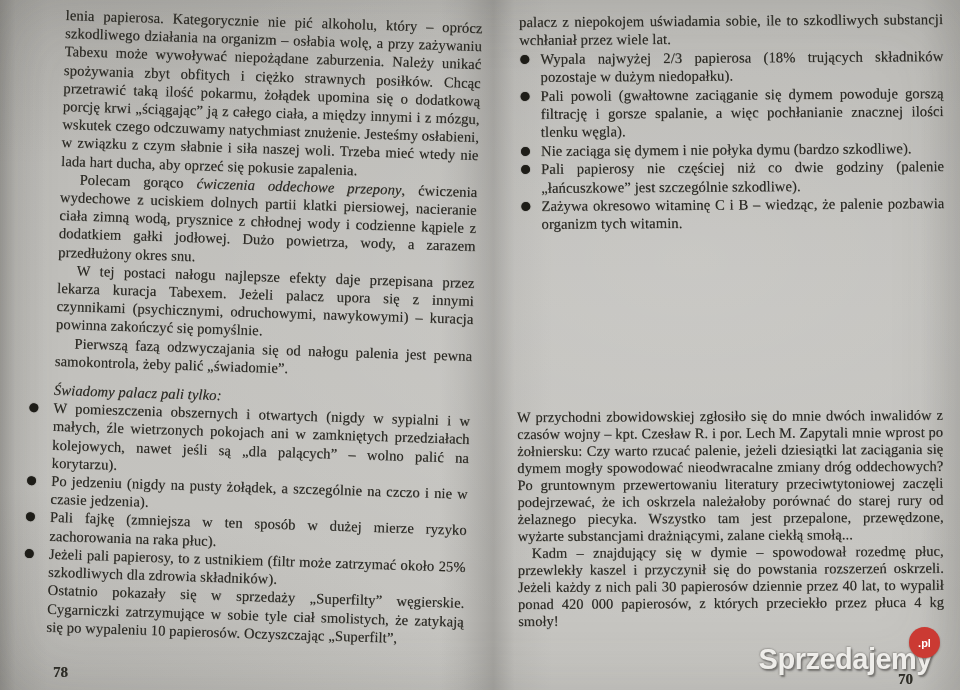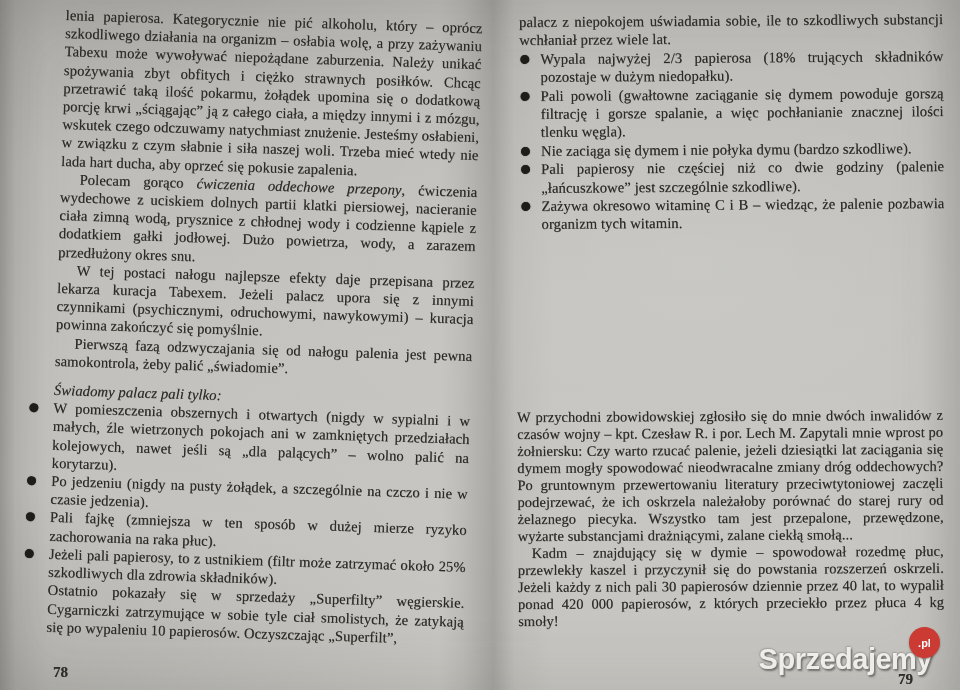--- a/index.html
+++ b/index.html
@@ -144,20 +144,20 @@
       <div class="blk li"><span class="dot"></span><span>Pali papierosy nie częściej niż co dwie godziny (palenie „łańcuszkowe” jest szczególnie szkodliwe).</span></div>
       <div class="blk li"><span class="dot"></span><span>Zażywa okresowo witaminę C i B – wiedząc, że palenie pozbawia organizm tych witamin.</span></div>
     </div>
 
 
   <div class="page-text right-body">
       <div class="blk p">W przychodni zbowidowskiej zgłosiło się do mnie dwóch inwalidów z czasów wojny – kpt. Czesław R. i por. Lech M. Zapytali mnie wprost po żołniersku: Czy warto rzucać palenie, jeżeli dziesiątki lat zaciągania się dymem mogły spowodować nieodwracalne zmiany dróg oddechowych? Po gruntownym przewertowaniu literatury przeciwtytoniowej zaczęli podejrzewać, że ich oskrzela należałoby porównać do starej rury od żelaznego piecyka. Wszystko tam jest przepalone, przewędzone, wyżarte substancjami drażniącymi, zalane ciekłą smołą...</div>
       <div class="blk p indent">Kadm – znajdujący się w dymie – spowodował rozedmę płuc, przewlekły kaszel i przyczynił się do powstania rozszerzeń oskrzeli. Jeżeli każdy z nich pali 30 papierosów dziennie przez 40 lat, to wypalił ponad 420 000 papierosów, z których przeciekło przez płuca 4 kg smoły!</div>
     </div>
 
-  <div class="page-number right">79</div>
+  <div class="page-number right">70</div>
 
   <div class="watermark">
     <span class="wm-text">Sprzedajemy</span>
     <span class="wm-badge">.pl</span>
   </div>
 
 </div>
 
 </body></html>

